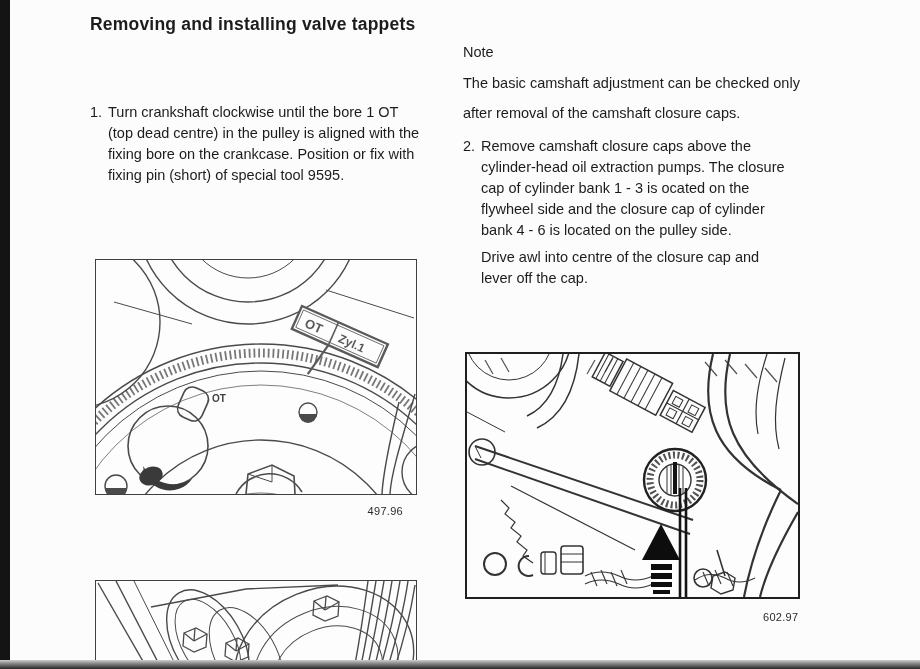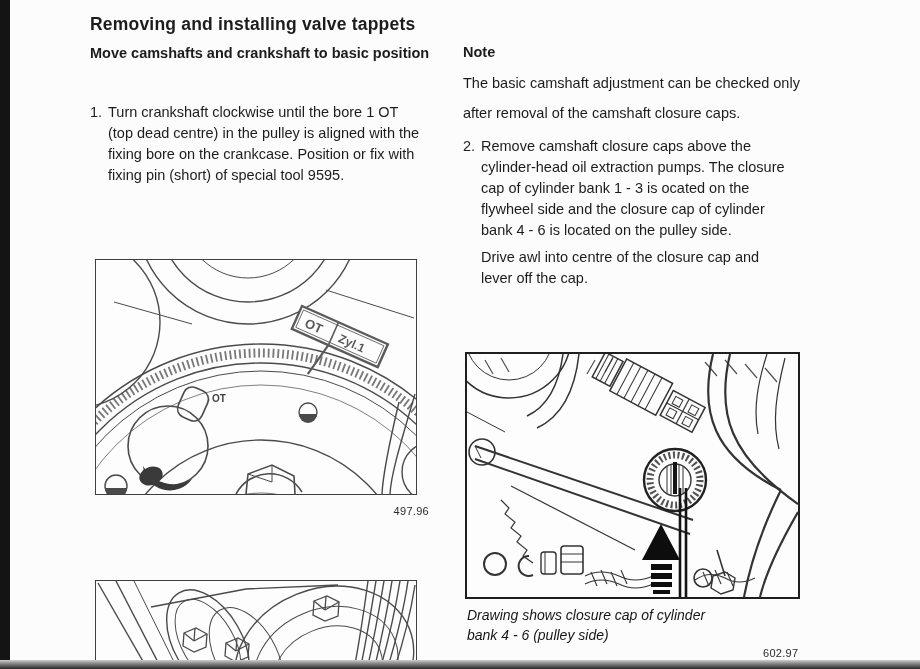--- a/index.html
+++ b/index.html
@@ -9,43 +9,42 @@
   }
   .edge-left{position:absolute;left:0;top:0;width:10px;height:669px;background:#141414;z-index:30;}
   .edge-bottom{position:absolute;left:0;top:660px;width:920px;height:9px;z-index:30;
     background:linear-gradient(180deg,#cfcfcf 0%,#8f8f8f 35%,#262626 100%);}
   .page-title{position:absolute;left:90px;top:2px;font-size:17.5px;font-weight:bold;letter-spacing:.2px;}
   .sec-heading{position:absolute;left:90px;top:44px;width:345px;font-size:14.5px;font-weight:bold;line-height:19px;}
   .step{position:absolute;display:flex;font-size:14.5px;line-height:21px;}
   .step .num{flex:0 0 18px;}
   .step .txt{flex:1;}
   .step1{left:90px;top:102px;width:330px;}
-  .note-heading{position:absolute;left:463px;top:44px;font-size:14.5px;font-weight:bold;}
+  .note-heading{position:absolute;left:463px;top:44px;font-size:14.5px;font-weight:normal;}
   .note-text{position:absolute;left:463px;top:68px;width:340px;font-size:14.5px;line-height:30px;}
   .step2{left:463px;top:136px;width:327px;}
   .fig{position:absolute;background:#fdfdfd;}
   .fig1{left:95px;top:259px;width:320px;height:234px;border:1.5px solid #3f3f3f;}
   .fig2{left:95px;top:580px;width:320px;height:89px;border:1.5px solid #3f3f3f;border-bottom:none;}
   .fig3{left:465px;top:352px;width:331px;height:243px;border:2.5px solid #1f1f1f;}
   .fig svg{display:block;width:100%;height:100%;}
   .fig-num{position:absolute;font-size:11px;color:#2b2b2b;letter-spacing:.3px;}
-  .fig-num-1{left:109px;top:505px;width:320px;text-align:right;padding-right:2px;}
-  .fig-num-3{left:763px;top:611px;margin-top:36px;}
+  .fig-num-1{left:83px;top:505px;width:320px;text-align:right;padding-right:2px;}
+  .fig-num-3{left:763px;top:611px;}
   .fig-caption{position:absolute;left:467px;top:605px;width:250px;font-size:14px;font-style:italic;line-height:20px;color:#161616;}
   b{font-weight:normal;}
   .blockline{display:block;margin-top:6px;}
 </style>
 </head>
 <body>
 
 <div class="page">
 
   <h1 class="page-title">Removing and installing valve tappets</h1>
 
-  <div class="sec-heading">Move camshafts and crankshaft to basic position</div>
 
   <div class="step step1">
     <span class="num">1.</span>
     <span class="txt">Turn crankshaft clockwise until the bore 1 OT (top dead centre) in the pulley is aligned with the fixing bore on the crankcase. Position or fix with fixing pin (short) of special tool 9595.</span>
   </div>
 
   <div class="fig fig1">
     <svg viewBox="0 0 320 234">
       <g fill="none" stroke="#4a4a4a" stroke-width="1.4">
 
@@ -251,18 +250,17 @@
       <g fill="#0d0d0d">
         <polygon points="194,170 175,206 213,206"></polygon>
         <rect x="184" y="210" width="21" height="6"></rect>
         <rect x="184" y="219" width="21" height="6"></rect>
         <rect x="184" y="228" width="21" height="5"></rect>
         <rect x="186" y="236" width="17" height="4"></rect>
       </g>
     </svg>
   </div>
 
-  <div class="fig-caption">Drawing shows closure cap of cylinder bank 4 - 6 (pulley side)</div>
   <div class="fig-num fig-num-3">602.97</div>
 
   <div class="edge-left"></div>
   <div class="edge-bottom"></div>
 </div>
 
 </body></html>

